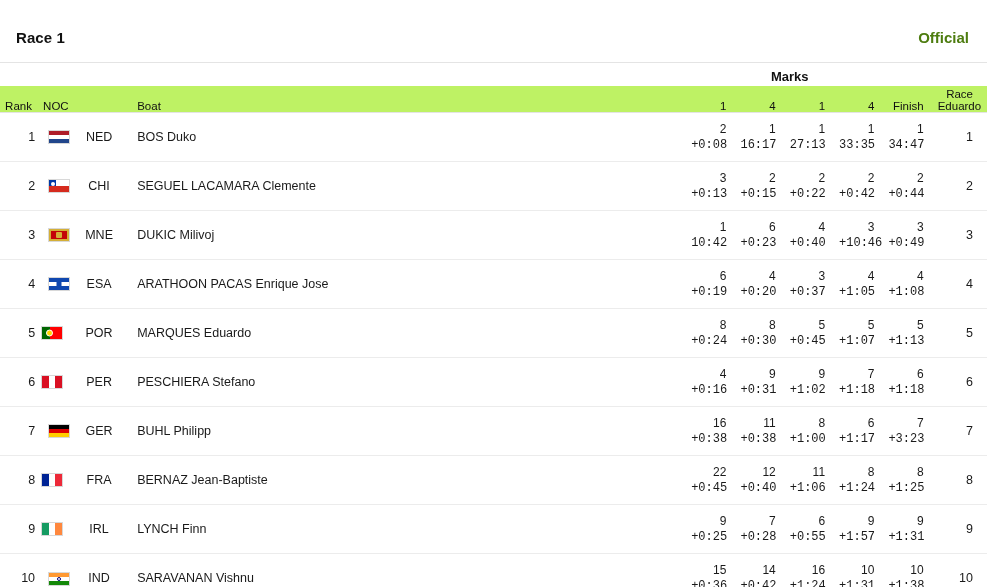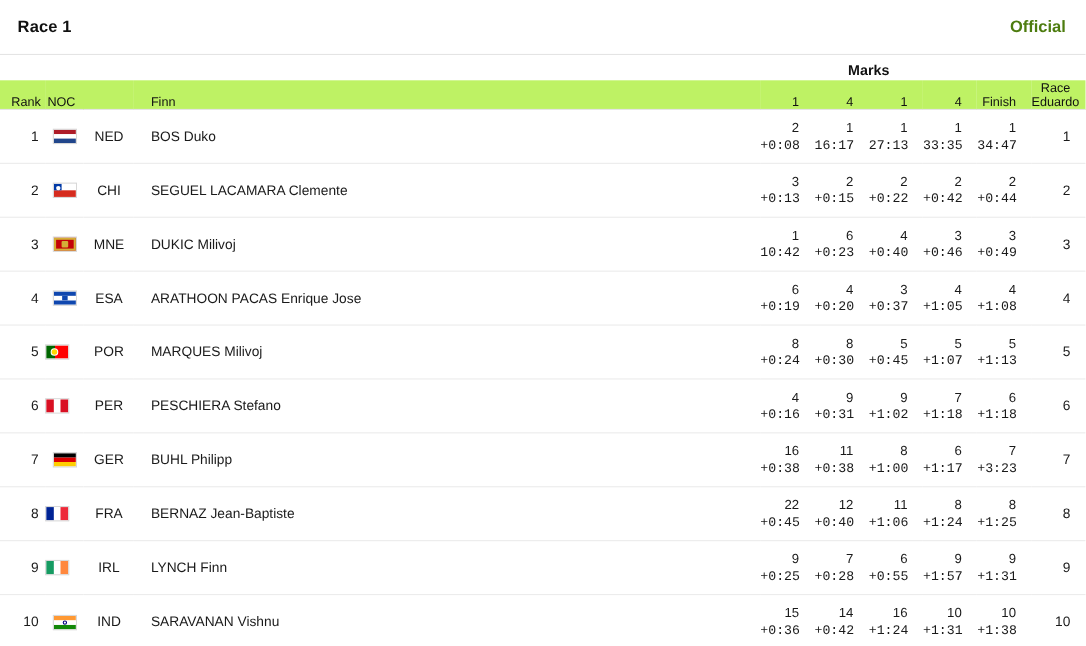--- a/index.html
+++ b/index.html
@@ -14,20 +14,21 @@
   .page { width: 987px; height: 587px; position: relative; }
 
   
   .header {
     height: 50px;
     display: flex;
     align-items: center;
     justify-content: space-between;
     padding: 0 18px 0 16px;
     border-bottom: 1px solid #e4e4e4;
+    margin-top: 13px;
   }
   .race-title {
     font-size: 15px;
     font-weight: bold;
     letter-spacing: .1px;
     color: #111;
   }
   .race-status {
     font-size: 15px;
     font-weight: bold;
@@ -61,21 +62,21 @@
 
   thead .hdr-row th {
     font-size: 11.5px;
     font-weight: normal;
     color: #111;
     padding: 2px 0 0 0;
     vertical-align: bottom;
     background: #bef264;
     border-bottom: 1px solid #e4e4e4;
   }
-  th.h-rank  { text-align: right; padding-right: 4px !important; }
+  th.h-rank  { text-align: center; padding-right: 4px !important; }
   th.h-noc   { text-align: left; padding-left: 2px !important; }
   th.h-boat  { text-align: left; padding-left: 16px !important; }
   th.h-num   { text-align: right; padding-right: 14px !important; }
   th.h-points{ text-align: right; padding-right: 14px !important; }
 
   tbody tr.row {
     border-bottom: 1px solid #ececec;
     height: 49px;
   }
   tbody tr.row:last-child { border-bottom: none; }
@@ -164,21 +165,21 @@
         <th class="spacer"></th>
         <th class="spacer"></th>
         <th class="spacer"></th>
         <th colspan="4">Marks</th>
         <th class="spacer"></th>
         <th class="spacer"></th>
       </tr>
       <tr class="hdr-row">
         <th class="h-rank">Rank</th>
         <th class="h-noc" colspan="2">NOC</th>
-        <th class="h-boat">Finn</th>
+        <th class="h-boat">Boat</th>
         <th class="h-num">1</th>
         <th class="h-num">4</th>
         <th class="h-num">1</th>
         <th class="h-num">4</th>
         <th class="h-num">Finish</th>
         <th class="h-points">
           <span>Race</span><br>
           <span>Eduardo</span>
         </th>
       </tr>
@@ -250,21 +251,21 @@
           <td class="mark">
             <span class="mark-top">6</span>
             <span class="mark-bot">+0:23</span>
           </td>
           <td class="mark">
             <span class="mark-top">4</span>
             <span class="mark-bot">+0:40</span>
           </td>
           <td class="mark">
             <span class="mark-top">3</span>
-            <span class="mark-bot">+0:46</span>
+            <span class="mark-bot">+10:46</span>
           </td>
           <td class="mark">
             <span class="mark-top">3</span>
             <span class="mark-bot">+0:49</span>
           </td>
           <td class="points">3</td>
         </tr>
         <tr class="row">
           <td class="rank">4</td>
           <td class="flag"><span class="flag-box fl-h3"><i style="background:#0F47AF"></i><i style="background:#ffffff;position:relative">
@@ -298,21 +299,21 @@
           <td class="rank">5</td>
           <td class="flag">
             <span class="flag-box fl-v3">
               <i style="flex:0 0 40%;background:#006600"></i>
               <i style="flex:0 0 60%;background:#FF0000;position:relative">
                 <b style="position:absolute;left:-4px;top:50%;transform:translateY(-50%);width:7px;height:7px;border-radius:50%;background:#FFD700;border:1px solid #fff;display:block"></b>
               </i>
             </span>
           </td>
           <td class="noc">POR</td>
-          <td class="boat">MARQUES Milivoj</td>
+          <td class="boat">MARQUES Eduardo</td>
           <td class="mark">
             <span class="mark-top">8</span>
             <span class="mark-bot">+0:24</span>
           </td>
           <td class="mark">
             <span class="mark-top">8</span>
             <span class="mark-bot">+0:30</span>
           </td>
           <td class="mark">
             <span class="mark-top">5</span>

